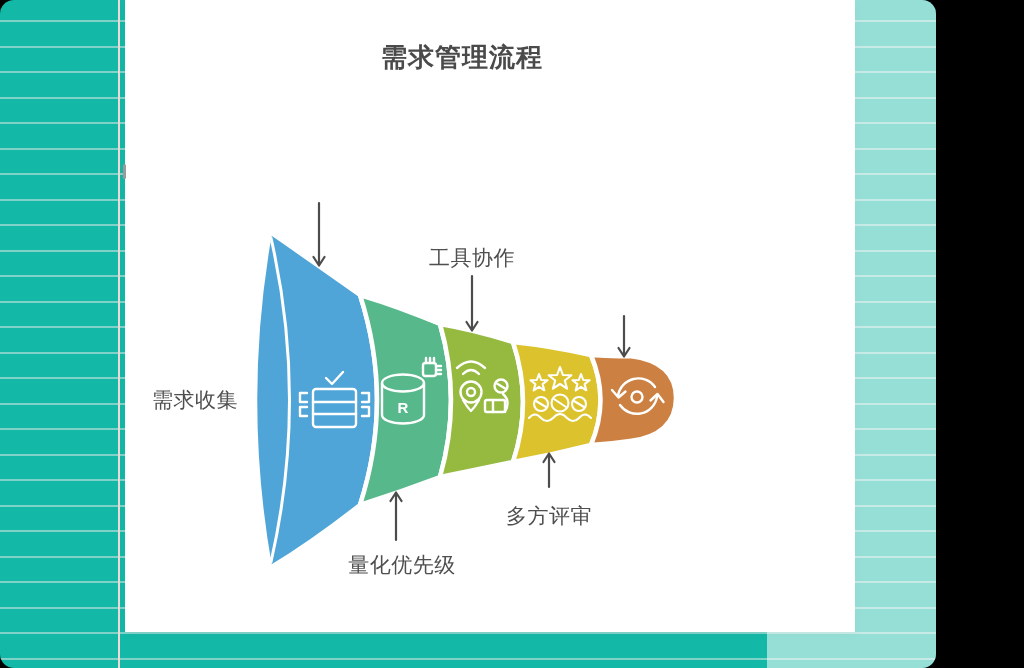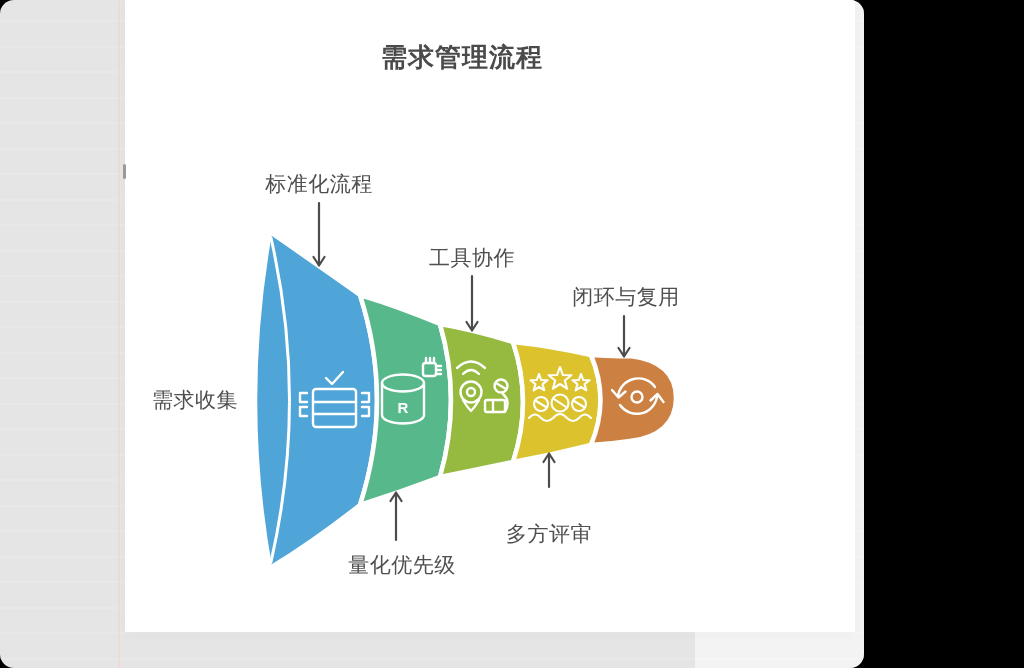--- a/index.html
+++ b/index.html
@@ -1,18 +1,18 @@
 <!DOCTYPE html>
 <html><head>
 <meta charset="utf-8">
 <style>
   html,body { margin:0; padding:0; background:#000; }
   .page {
-    position:relative; width:864px; height:668px;
-    background:#e5e5e5; border-radius:14px; overflow:hidden;
+    position:relative; width:936px; height:668px;
+    background:#14b8a6; border-radius:14px; overflow:hidden;
     font-family:"Liberation Sans","DejaVu Sans",sans-serif;
   }
   
   .ruled {
     position:absolute; inset:0;
     background:repeating-linear-gradient(to bottom,
       transparent 0px, transparent 24.3px, #ebebeb 24.3px, #ebebeb 25.5px);
     background-position:0 -3.5px;
   }
   .margin-line { position:absolute; left:118px; top:0; width:2px; height:100%; background:#f3d9d5; }
@@ -48,25 +48,23 @@
 <div class="page">
 
   <div class="ruled"></div>
   <div class="margin-line"></div>
   <div class="fade-right"></div>
   <div class="canvas"></div>
   <div class="edge-handle"></div>
 
   <div class="diagram-title">需求管理流程</div>
 
-  <div class="lbl" style="left:319px; top:184px;">标准化流程</div>
   <div class="lbl" style="left:472px; top:258px;">工具协作</div>
-  <div class="lbl" style="left:626px; top:297px;">闭环与复用</div>
   <div class="lbl" style="left:402px; top:565px;font-family:Liberation Mono, monospace;">量化优先级</div>
-  <div class="lbl" style="left:549px; top:516px;margin-top:18px;">多方评审</div>
+  <div class="lbl" style="left:549px; top:516px;">多方评审</div>
 
   <div class="lbl" style="left:195px; top:400px;text-align:center;">需求收集</div>
 
   <svg class="funnel-svg" width="1024" height="668" viewBox="0 0 1024 668">
 
     <path class="seg" d="M 270,232 Q 240,400 270,568 Q 313,542 360,505 Q 394,400 360,295 Q 312,261 270,232 Z" fill="#4FA4D8"></path>
     <path class="seg" d="M 360,295 Q 394,400 360,505 Q 400,492 440,477 Q 462,400 440,324 Q 400,307 360,295 Z" fill="#57B98B"></path>
     <path class="seg" d="M 440,324 Q 462,400 440,477 Q 475,470 513,462 Q 533,402 513,342 Q 475,330 440,324 Z" fill="#95BA3F"></path>
     <path class="seg" d="M 513,342 Q 533,402 513,462 Q 552,455 591,445 Q 610,400 591,355 Q 551,346 513,342 Z" fill="#DCC32E"></path>
     <path class="seg" d="M 591,355 Q 610,400 591,445 Q 610,444 630,441 C 659,437.5 676,423 676,398 C 676,373 659,359.5 630,356 Q 610,356.5 591,355 Z" fill="#CC8041"></path>

